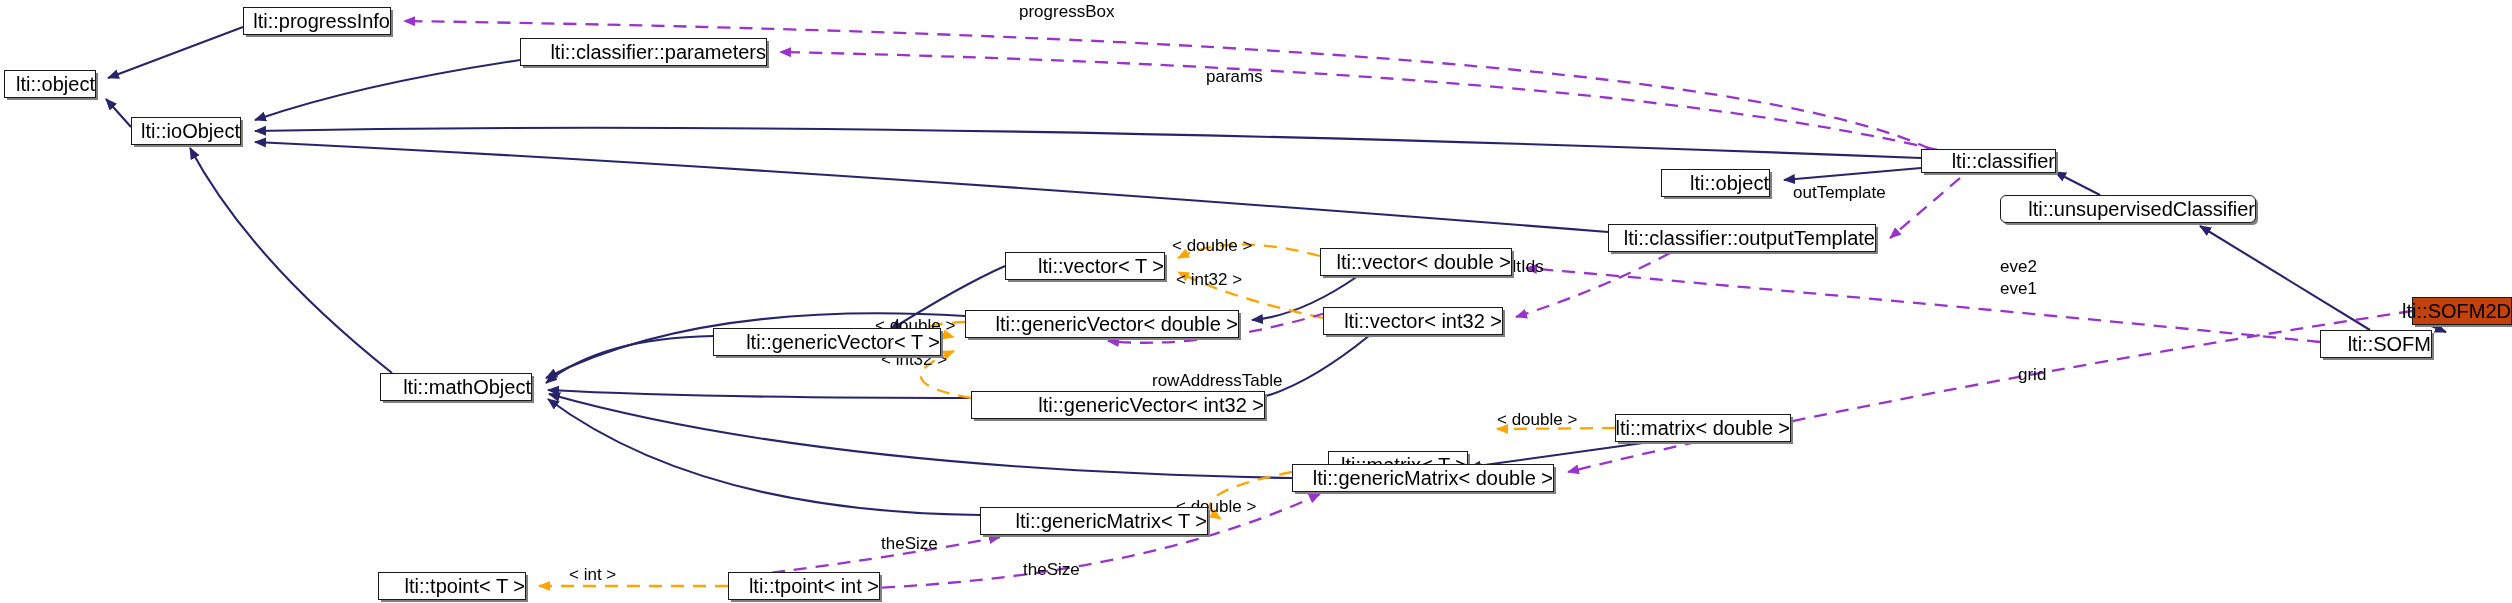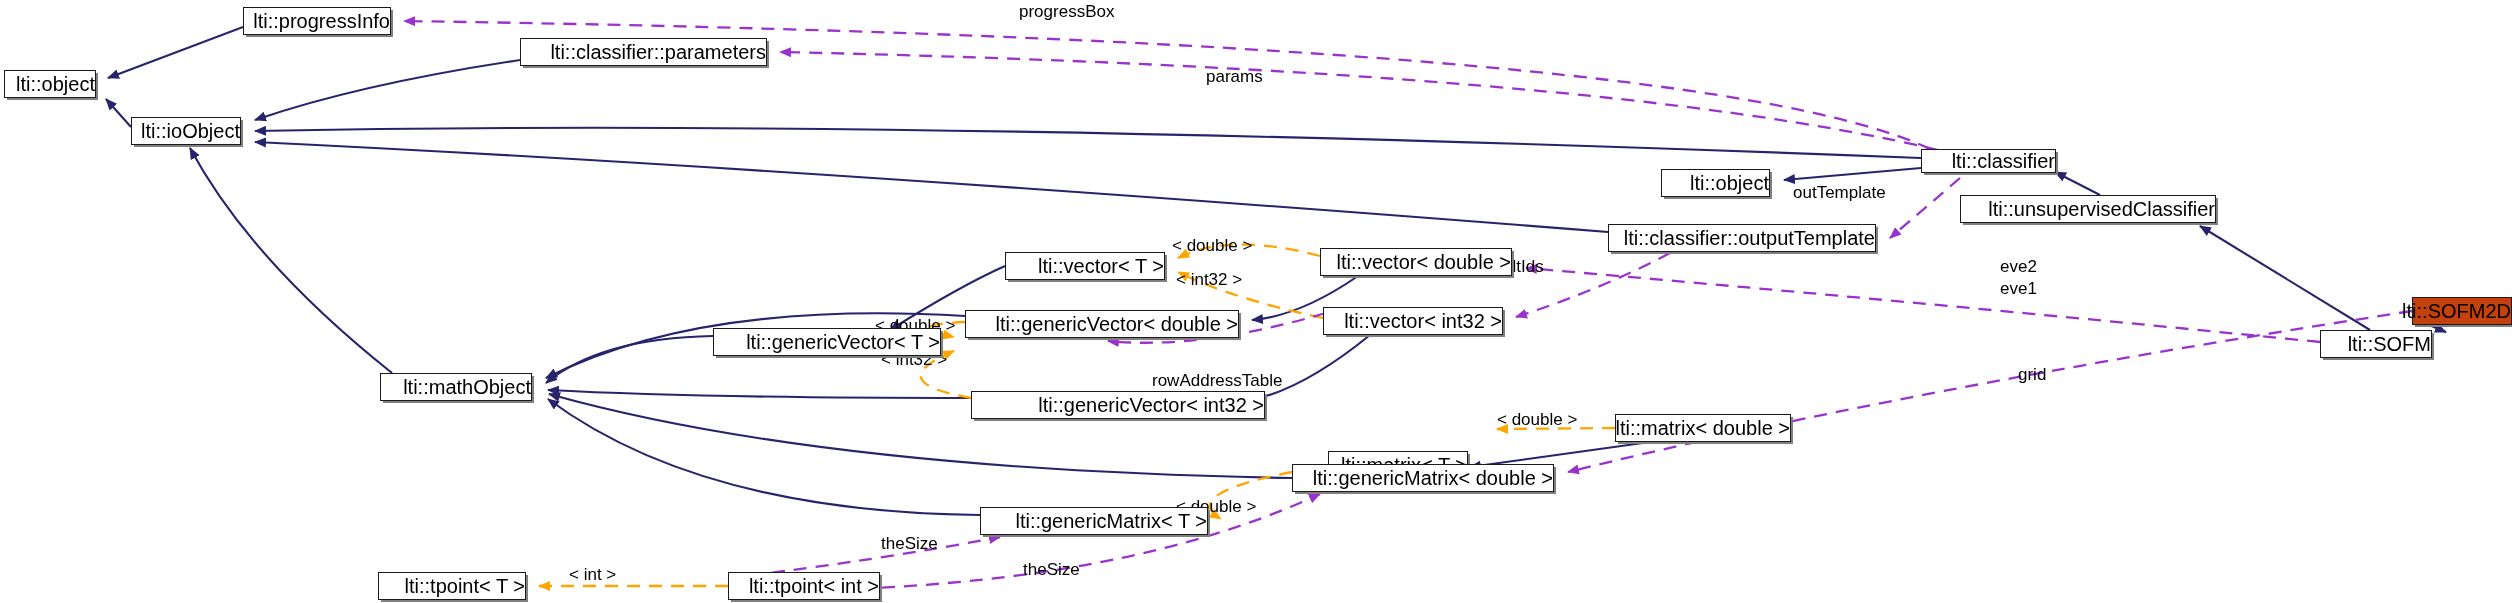--- a/index.html
+++ b/index.html
@@ -156,21 +156,21 @@
       </div>
       <div class="node" style="left: 1661px; top: 169px; width: 109px; height: 28px;">
         <span>lti::object</span>
       </div>
       <div class="node" style="left: 1921px; top: 149px; width: 135px; height: 24px;">
         <span>lti::classifier</span>
       </div>
       <div class="node" style="left: 1608px; top: 224px; width: 268px; height: 28px;">
         <span>lti::classifier::outputTemplate</span>
       </div>
-      <div class="node" style="left: 1960px; top: 195px; width: 256px; height: 28px;">
+      <div class="node" style="left: 2000px; top: 195px; width: 256px; height: 28px; border-radius: 6px;">
         <span>lti::unsupervisedClassifier</span>
       </div>
       <div class="node" style="left: 2320px; top: 330px; width: 112px; height: 28px; padding-left: 40px;">
         <span>lti::SOFM</span>
       </div>
       <div class="node highlight" style="left: 2412px; top: 297px; width: 100px; height: 28px;">
         <span>lti::SOFM2D</span>
       </div>
       <div class="node" style="left: 1005px; top: 252px; width: 160px; height: 28px;">
         <span>lti::vector&lt; T &gt;</span>

